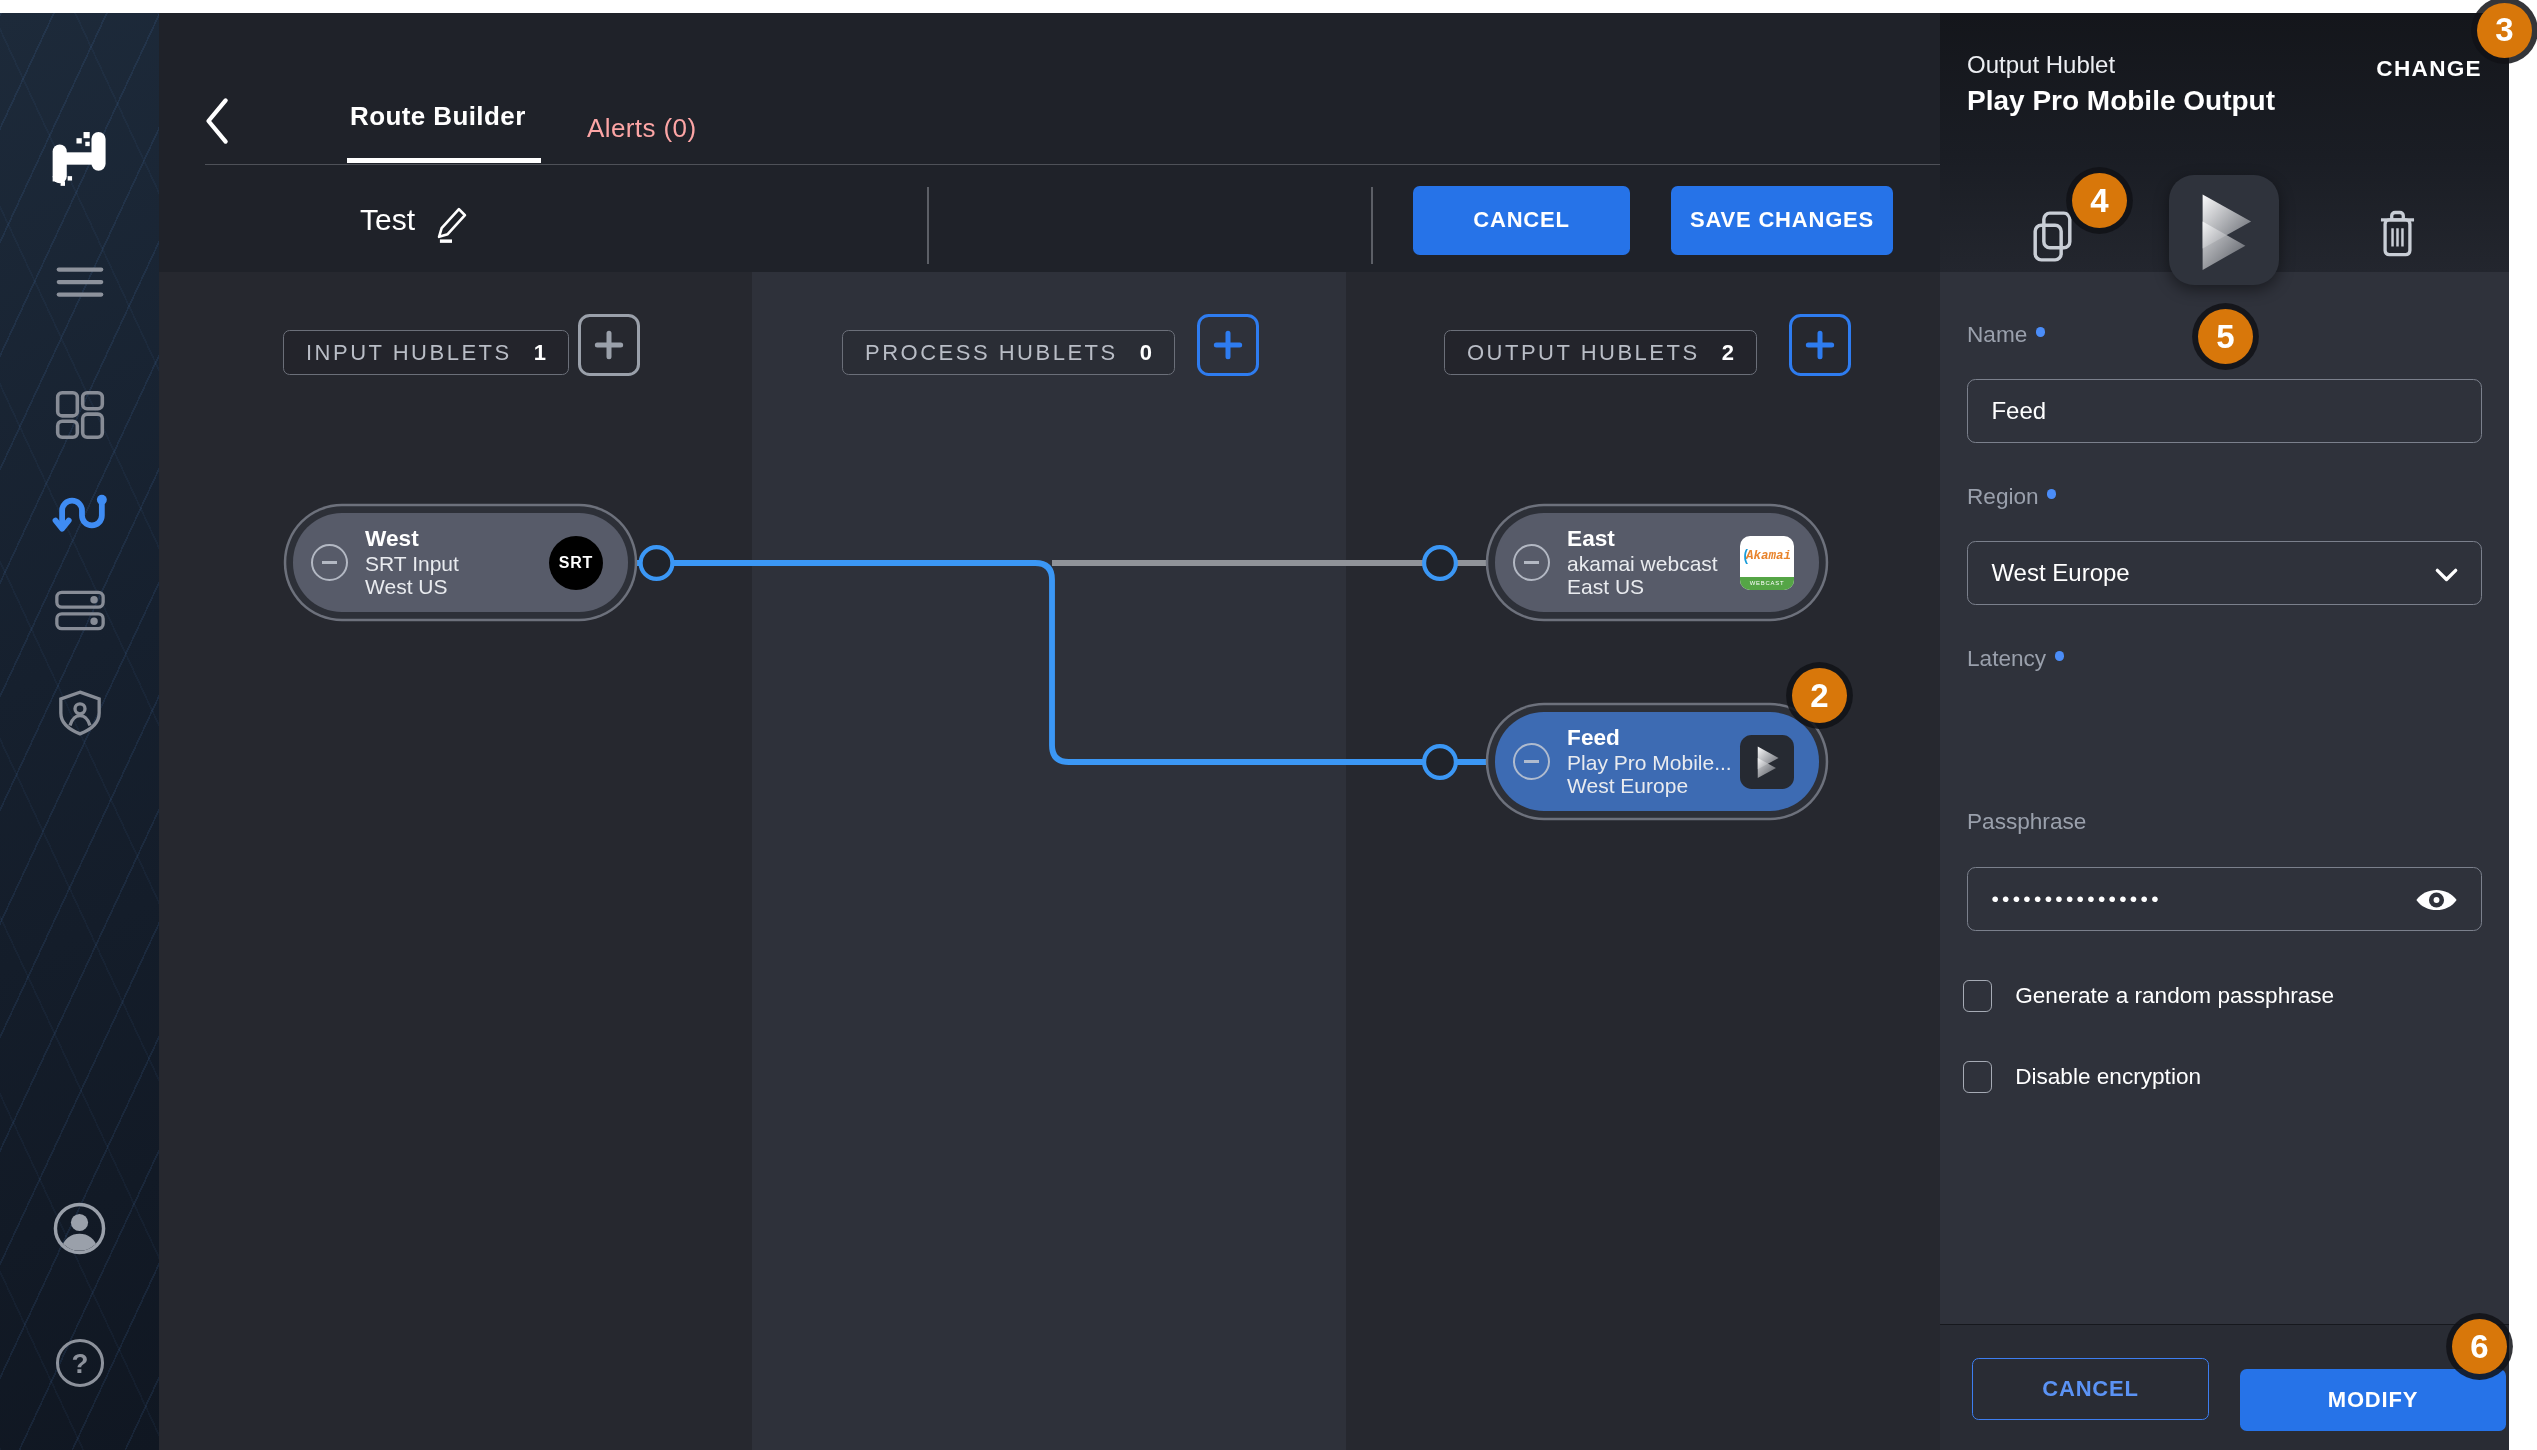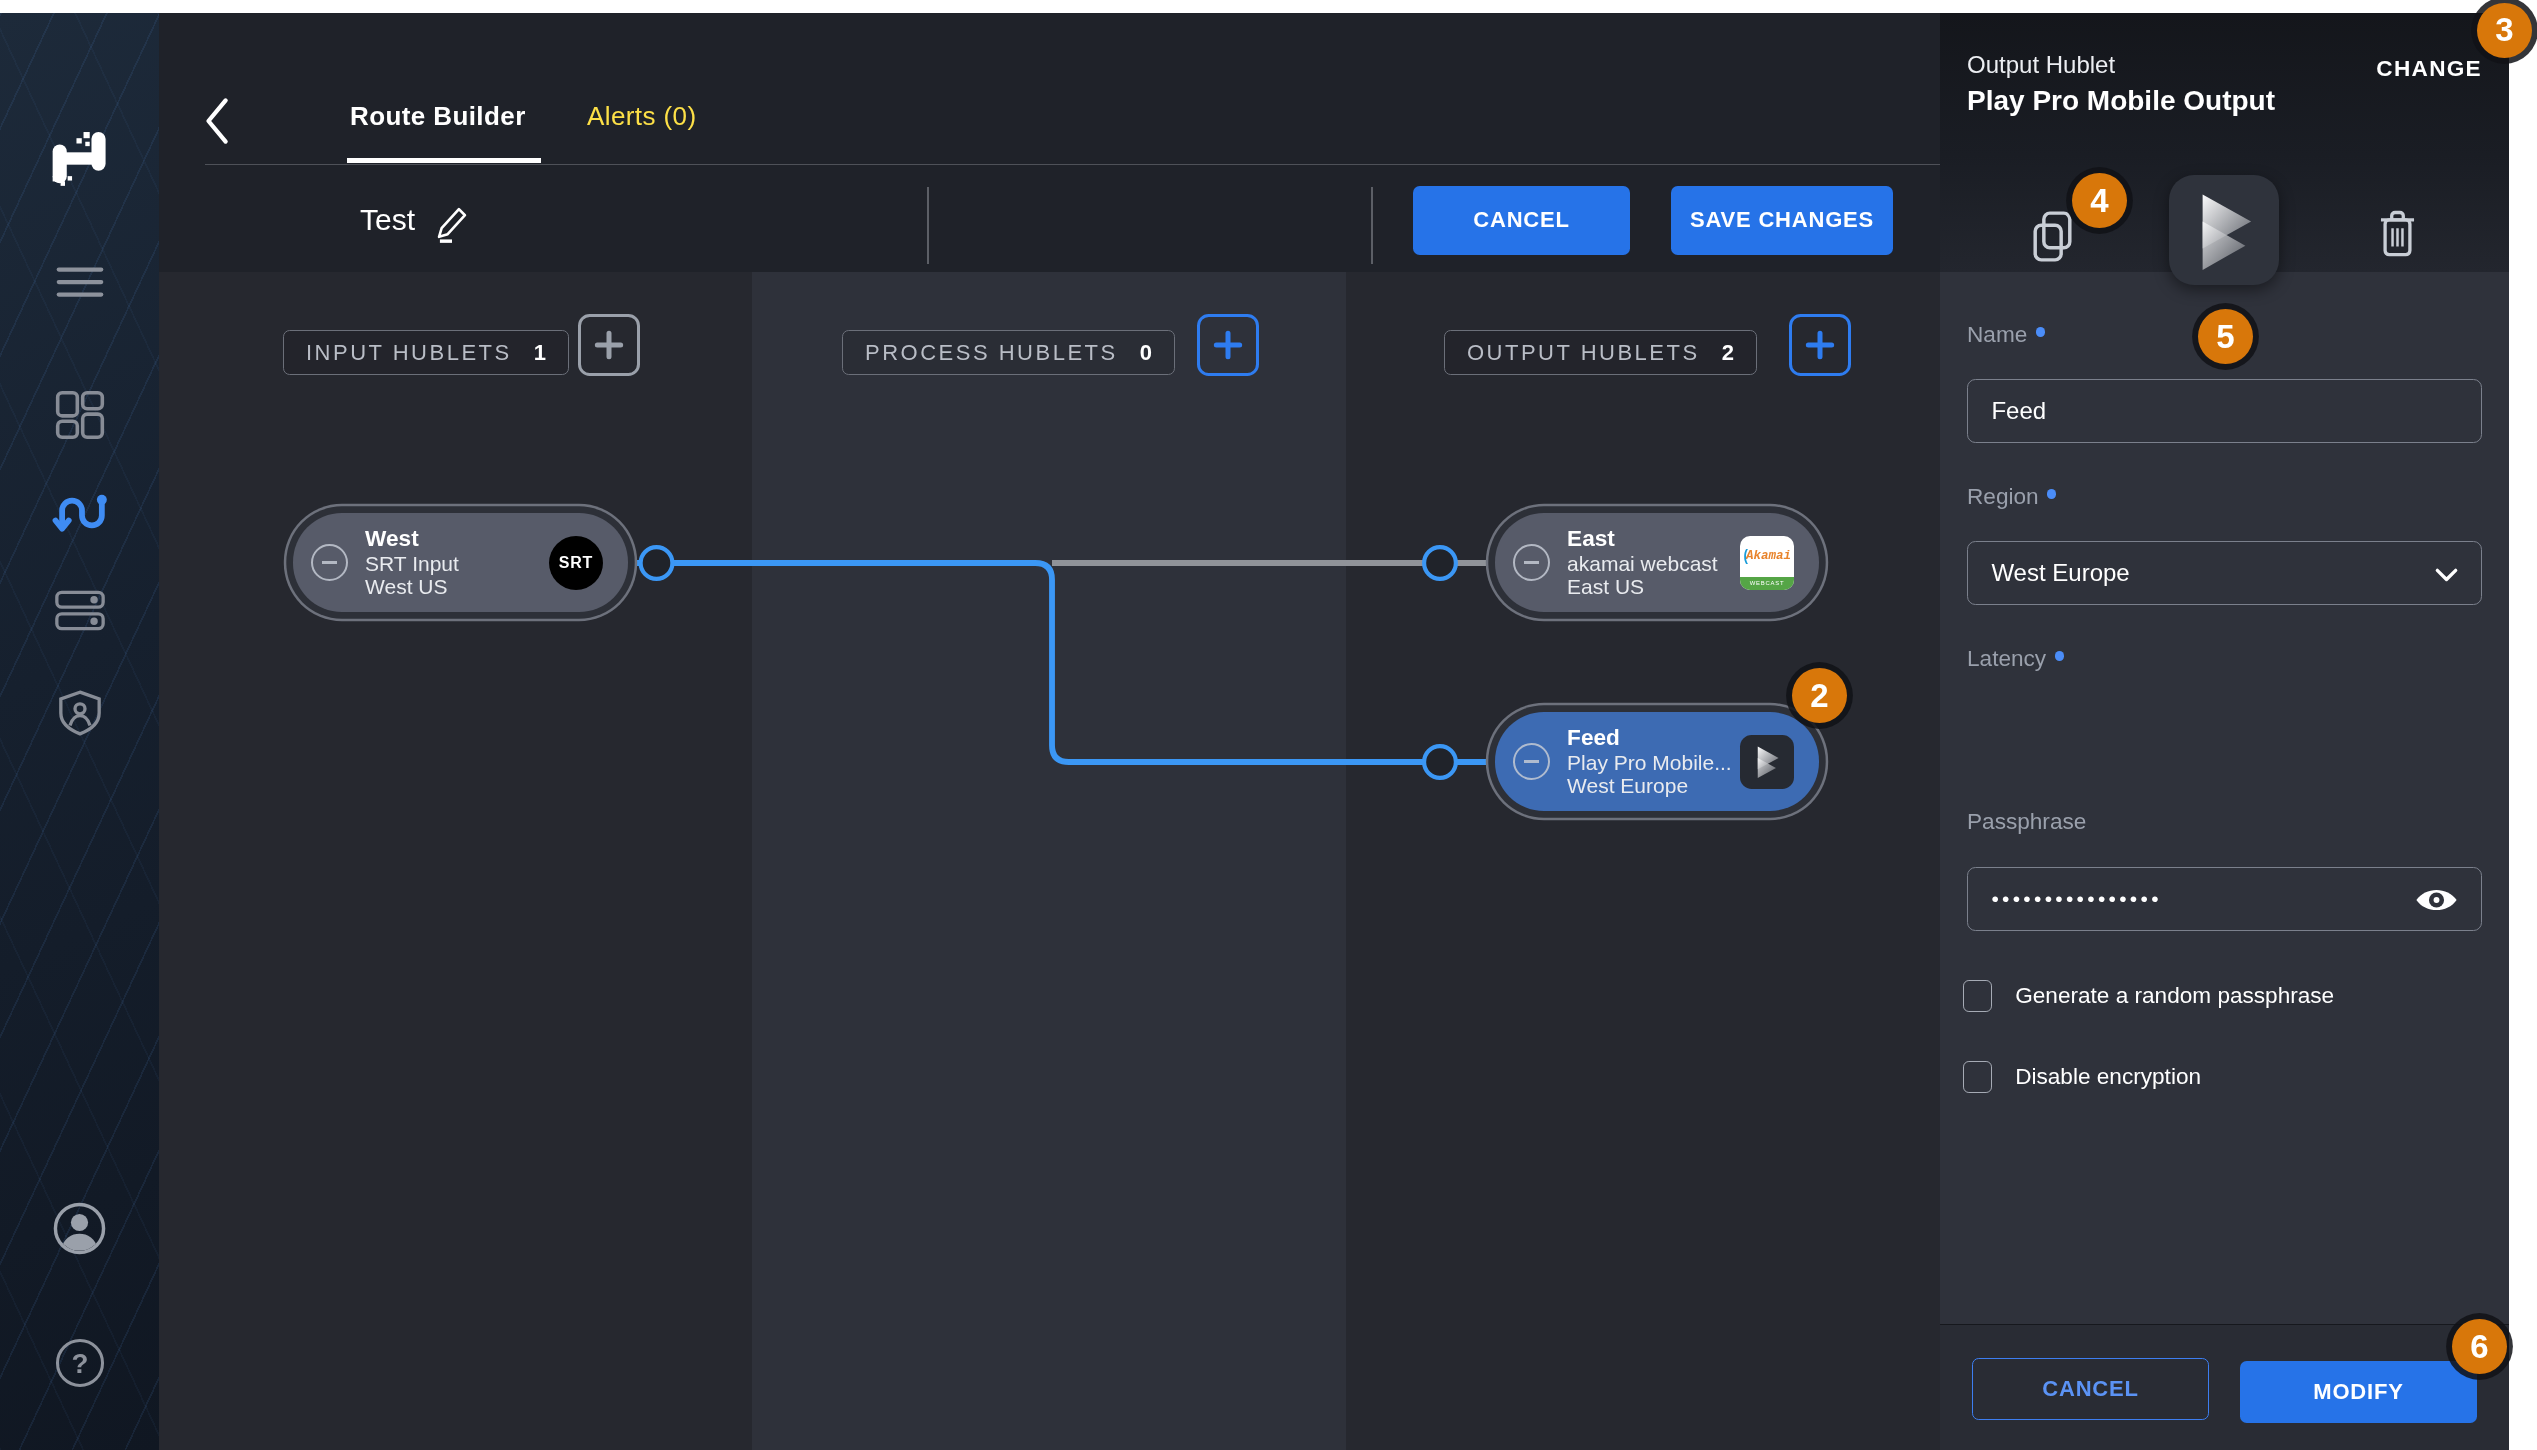--- a/index.html
+++ b/index.html
@@ -167,21 +167,21 @@
   </div>
 
   <div id="topbar" class="abs">
     <div class="abs" style="left:43px;top:84px;">
       <svg width="28.4" height="48" viewBox="0 0 30 56">
         <polyline points="26,4 6,28 26,52" fill="none" stroke="#fff" stroke-width="5" stroke-linecap="round" stroke-linejoin="round"></polyline>
       </svg>
     </div>
     <div class="tab" style="left:191px;top:88px;color:#fff;font-weight:bold;">Route Builder</div>
     <div class="abs" style="left:188px;top:145px;width:194px;height:5.9px;background:#fff;"></div>
-    <div class="tab" style="left:428px;top:88px;color:#fde047;">Alerts (0)</div>
+    <div class="tab" style="left:428px;top:100px;color:#fca5a5;">Alerts (0)</div>
     <div class="hdivider" style="left:46px;top:151px;width:1735px;"></div>
 
     <div class="abs" style="left:201px;top:190px;font-size:30px;color:#fff;">Test</div>
     <div class="abs" style="left:274px;top:189px;">
       <svg width="38" height="42" viewBox="0 0 44 48" fill="none" stroke="#fff" stroke-width="3">
         <path d="M10 30 L30 8 l7 7 L17 37 l-10 3 z" stroke-linejoin="round"></path>
         <path d="M8 45 h14" stroke-width="4"></path>
       </svg>
     </div>
 
@@ -341,21 +341,21 @@
       <input type="checkbox" class="cb" style="">
       <span class="cblabel">Generate a random passphrase</span>
     </div>
     <div class="abs cbrow" style="left:23.4px;top:1048px;">
       <input type="checkbox" class="cb" style="">
       <span class="cblabel">Disable encryption</span>
     </div>
 
     <div id="panel-footer" class="abs">
       <div class="abs btn btn-outline" style="left:32px;top:33px;width:237px;height:62px;">CANCEL</div>
-      <div class="abs btn btn-primary" style="left:300px;top:36px;width:237px;height:62px;">MODIFY</div>
+      <div class="abs btn btn-primary" style="left:300px;top:44px;width:266px;height:62px;">MODIFY</div>
     </div>
   </div>
 
   <div class="abadge" style="left:1792px;top:668px;">2</div>
   <div class="abadge" style="left:2477px;top:2.5px;">3</div>
   <div class="abadge" style="left:2072px;top:173px;">4</div>
   <div class="abadge" style="left:2198px;top:309px;">5</div>
   <div class="abadge" style="left:2452px;top:1319px;">6</div>
 
 </div>

